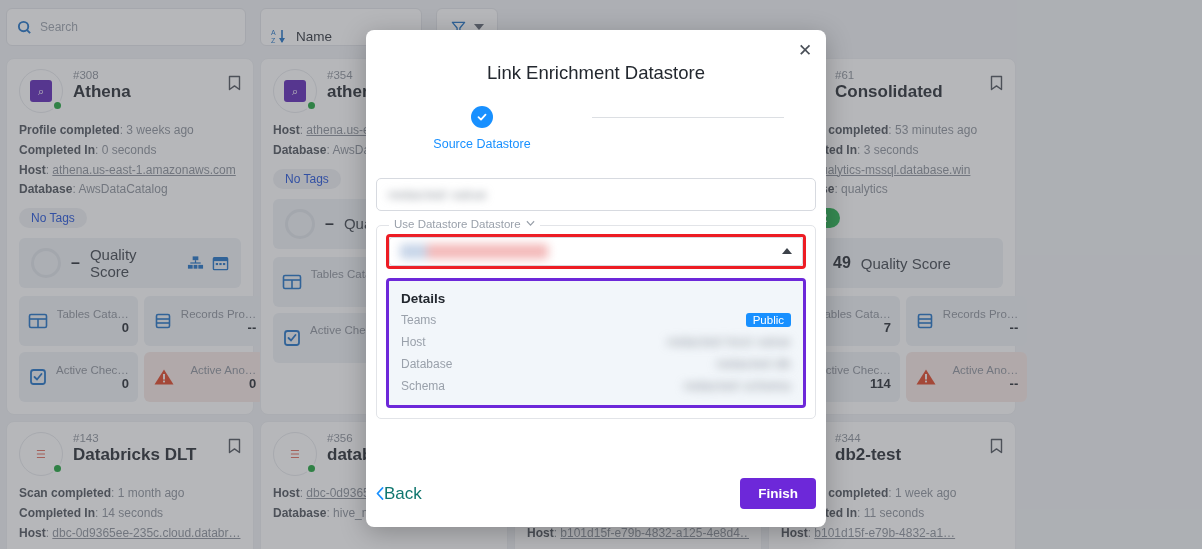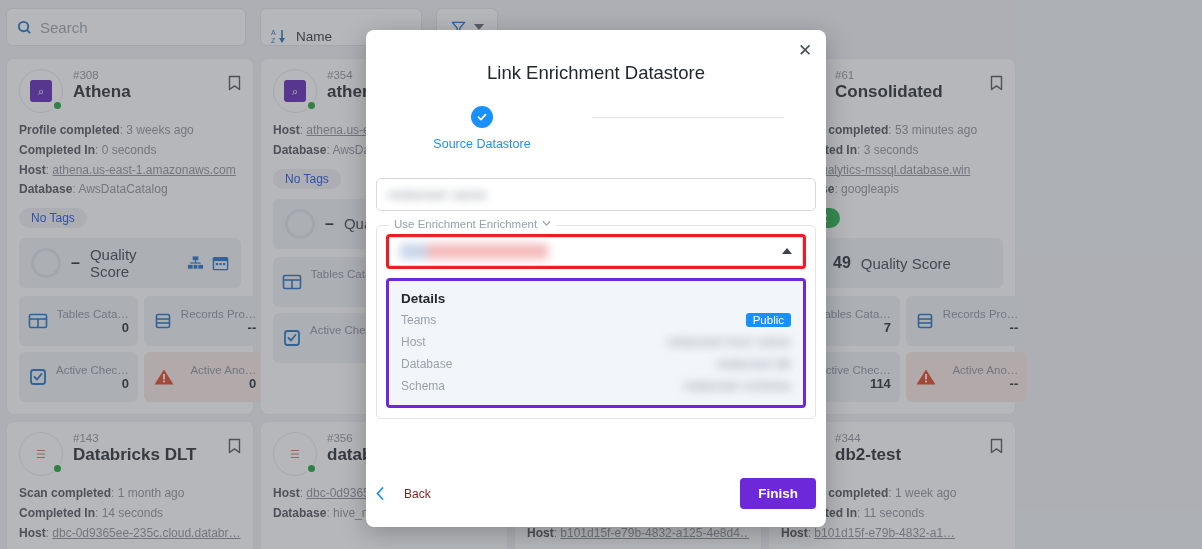--- a/index.html
+++ b/index.html
@@ -11,21 +11,21 @@
   #app { position: relative; width: 1202px; height: 549px; }
 
   
   .bg { position: absolute; inset: 0; background: #f0f2f5; padding: 8px 0 0 0; }
 
   .toolbar { display: flex; gap: 14px; padding: 0 6px; height: 40px; }
   .search-box {
     width: 240px; height: 38px; background: #fff; border: 1px solid #e2e4e8;
     border-radius: 6px; display: flex; align-items: center; padding: 0 10px; gap: 8px;
   }
-  .search-ph { color: #9aa1ab; font-size: 15px; }
+  .search-ph { color: #9aa1ab; font-size: 12px; }
   .sortby {
     width: 162px; height: 38px; background: #fff; border: 1px solid #e2e4e8;
     border-radius: 6px; display: flex; align-items: flex-end; padding: 0 10px; gap: 9px;
   }
   .sort-txt { flex: 1; line-height: 1.15; }
   .sort-lbl { font-size: 9.5px; color: #8a9099; display: block; }
   .sort-val { font-size: 13.5px; color: #2b3038; display: block; margin-top: 40px; }
   .filter-btn {
     width: 62px; height: 38px; background: #fff; border: 1px solid #e2e4e8;
     border-radius: 6px; display: flex; align-items: center; justify-content: center; gap: 8px;
@@ -134,21 +134,21 @@
   .details-h { font-size: 13.5px; color: #23282f; font-weight: bold; }
   .drow { display: flex; align-items: center; margin-top: 7px; height: 15px; }
   .dkey { font-size: 12px; color: #9aa1ab; }
   .badge-public { margin-left: auto; background: #1890ff; color: #fff; font-size: 11.5px;
                   padding: 1px 7px; border-radius: 3px; }
   .dval { margin-left: auto; filter: blur(5px); color: #7c838c; font-size: 12px; letter-spacing: 1px; user-select:none; }
 
   .modal-footer {
     margin-top: auto; display: flex; align-items: center; padding: 0 10px 18px 10px;
   }
-  .back-btn { display: flex; align-items: center; gap: 20px; color: #7f1d1d; font-size: 12px; cursor: pointer; }
+  .back-btn { display: flex; align-items: center; gap: 0; color: #0f766e; font-size: 17px; cursor: pointer; }
   .finish-btn {
     margin-left: auto; background: #6d28d9; color: #fff; border: none; border-radius: 4px;
     padding: 8px 18px; font-size: 13.5px; font-family: inherit; font-weight: bold; cursor: pointer;
   }
 </style>
 </head>
 <body>
 
 <div id="app">
 
@@ -406,21 +406,21 @@
               <div class="card-id">#61</div>
               <div class="card-title">Consolidated</div>
             </div>
             <span class="bookmark"><svg width="13" height="16" viewBox="0 0 13 16">
                 <path d="M1.5 1.5h10v13l-5-3.6-5 3.6z" fill="none" stroke="#4a5058" stroke-width="1.4" stroke-linejoin="round"></path>
               </svg></span>
           </div><div class="meta">
             <div><b>Catalog completed</b>: <span class="">53 minutes ago</span></div>
             <div><b>Completed In</b>: <span class="">3 seconds</span></div>
             <div><b>Host</b>: <span class="lnk">qualytics-mssql.database.win</span></div>
-            <div><b>Database</b>: <span class="">googleapis</span></div>
+            <div><b>Database</b>: <span class="">qualytics</span></div>
           </div><span class="tag gdpr">GDPR</span><div class="qs">
             <div class="ring part"></div>
             <span class="qs-num">49</span>
             <span class="qs-lbl">Quality Score</span>
           </div><div class="tiles">
             <div class="tile ">
               <svg width="20" height="20" viewBox="0 0 20 20">
                 <rect x="1.5" y="3.5" width="17" height="13" rx="1.5" fill="none" stroke="#1a6fc4" stroke-width="1.6"></rect>
                 <line x1="1.5" y1="8" x2="18.5" y2="8" stroke="#1a6fc4" stroke-width="1.6"></line>
                 <line x1="10" y1="8" x2="10" y2="16.5" stroke="#1a6fc4" stroke-width="1.6"></line>
@@ -563,21 +563,21 @@
       <div class="step-line"></div>
     </div>
 
     <div class="form">
       <div class="input">
         <span class="blur-txt">redacted value</span>
       </div>
 
       <div class="fieldset">
         <div class="legend">
-          <span>Use Enrichment Enrichment</span>
+          <span>Use Datastore Datastore</span>
           <svg width="9" height="7" viewBox="0 0 10 7">
             <polyline points="1,1 5,5.2 9,1" fill="none" stroke="#9aa1ab" stroke-width="1.3"></polyline>
           </svg>
         </div>
 
         <div class="sel-wrap">
           <div class="select">
             <span class="sel-blur" title="redacted datastore"></span>
             <span class="caret-up"></span>
           </div>

